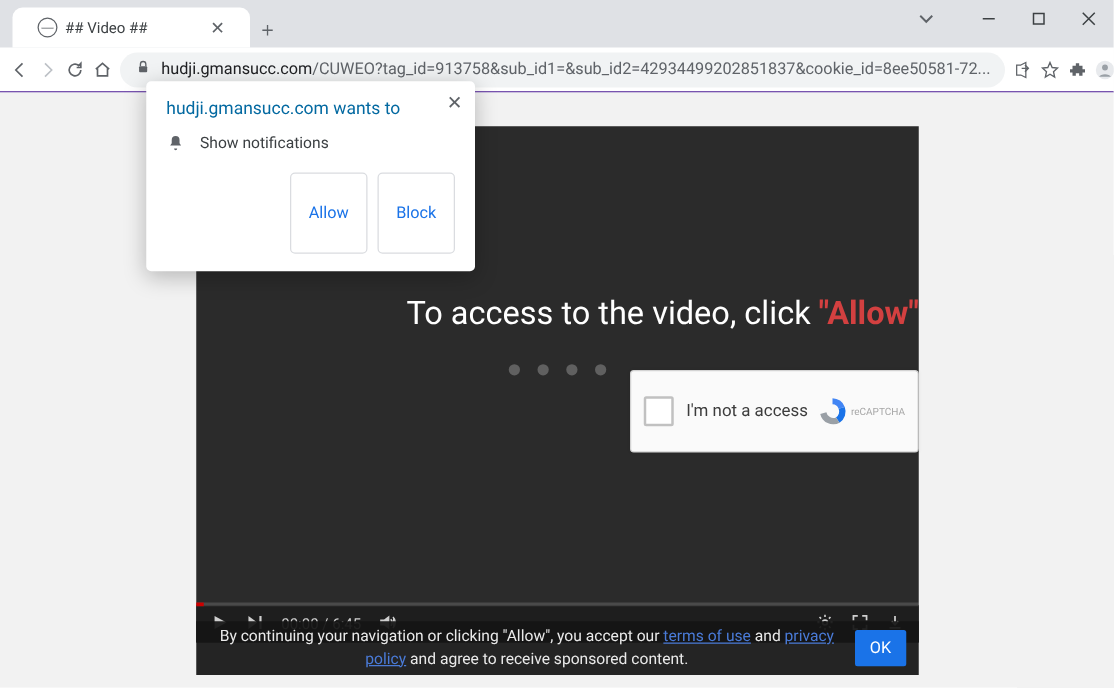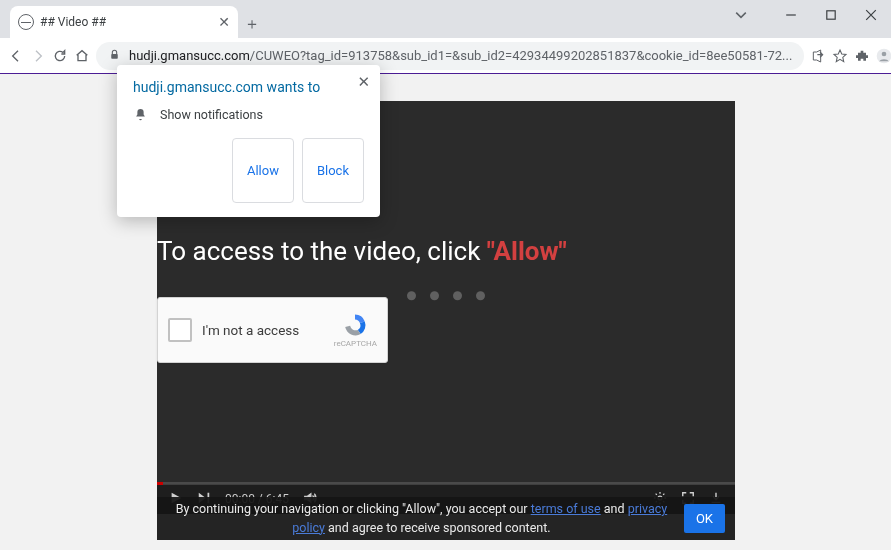--- a/index.html
+++ b/index.html
@@ -1,20 +1,20 @@
 <!DOCTYPE html>
 <html><head>
 <meta charset="utf-8">
 <style>
 * { margin: 0; padding: 0; box-sizing: border-box; font-family: -apple-system, BlinkMacSystemFont, "Segoe UI", Roboto, Arial, sans-serif; }
 body { width: 891px; height: 550px; background: #fff; overflow: hidden; position: relative; }
 
 
 .titlebar { height: 38px; background: #dfe1e5; display: flex; align-items: flex-end; position: relative; }
-.tab { background: #fff; height: 32px; width: 228px; margin-left: 10px; border-radius: 8px 8px 0 0; display: flex; align-items: center; padding: 0 8px; gap: 6px; font-size: 12px; color: #3c4043; }
+.tab { background: #fff; height: 32px; width: 190px; margin-left: 10px; border-radius: 8px 8px 0 0; display: flex; align-items: center; padding: 0 20px; gap: 6px; font-size: 12px; color: #3c4043; }
 .tab .favicon { width: 16px; height: 16px; border-radius: 50%; border: 1.5px solid #5f6368; position: relative; flex-shrink: 0; }
 .tab .favicon::before { content: ""; position: absolute; top: 2px; left: 2px; right: 2px; height: 5px; border-bottom: 1.5px solid #5f6368; border-radius: 6px 6px 0 0; }
 .tab .title { flex: 1; white-space: nowrap; overflow: hidden; }
 .tab .close { font-size: 14px; color: #5f6368; cursor: pointer; }
 .newtab { width: 28px; height: 28px; display: flex; align-items: center; justify-content: center; color: #5f6368; font-size: 16px; }
 .winctrls { position: absolute; right: 0; top: 0; height: 30px; display: flex; }
 .winctrls div { width: 40px; display: flex; align-items: center; justify-content: center; color: #3c4043; }
 .winctrls svg { width: 12px; height: 12px; }
 .chevron-down { margin-right: 10px; }
 
@@ -28,31 +28,31 @@
 .omnibox .url { flex: 1; white-space: nowrap; overflow: hidden; }
 .omnibox .url .host { color: #202124; }
 .omnibox .url .path { color: #5f6368; }
 
 
 .content { position: absolute; top: 74px; left: 0; right: 0; bottom: 0; background: #f2f2f2; }
 
 
 .player { position: absolute; left: 157px; top: 27px; width: 578px; height: 413px; background: #2b2b2b; }
 .player-top { height: 3px; }
-.player-body { position: relative; height: 380px; display: flex; flex-direction: column; align-items: flex-start; justify-content: center; }
+.player-body { position: relative; height: 380px; display: flex; flex-direction: column; align-items: flex-end; justify-content: center; }
 .cursor-icon { position: absolute; left: 84px; top: 66px; width: 22px; height: 26px; }
 .cursor-icon svg { width: 100%; height: 100%; fill: #fff; }
 .headline { font-family: Georgia, "Times New Roman", serif; font-size: 26px; color: #fff; text-align: center; margin-top: 10px; }
 .headline .allow { color: #d34040; font-weight: bold; }
 .loader-dots { position: absolute; left: 50%; top: 50%; transform: translate(-50%, -30%); display: flex; gap: 14px; }
 .loader-dots span { width: 9px; height: 9px; background: rgba(255,255,255,0.25); border-radius: 50%; }
 .recaptcha { width: 231px; height: 66px; background: #fafafa; border: 1px solid #d3d3d3; border-radius: 3px; display: flex; align-items: center; margin-top: 30px; padding: 0 10px; box-shadow: 0 0 3px rgba(0,0,0,0.08); }
 .recaptcha .cb { width: 24px; height: 24px; border: 2px solid #c1c1c1; border-radius: 2px; background: #fff; }
 .recaptcha .lbl { font-size: 13.5px; color: #3c3c3c; margin-left: 10px; flex: 1; }
-.recaptcha .badge { display: flex; flex-direction: column; align-items: center; font-size: 8px; color: #a6a6a6; }
+.recaptcha .badge { display: flex; align-items: center; font-size: 8px; color: #a6a6a6; }
 .recaptcha .badge svg { width: 30px; height: 28px; }
 
 .player-controls { height: 30px; background: #1e1e1e; display: flex; align-items: center; padding: 0 12px; gap: 14px; color: #cfcfcf; font-size: 12px; position: relative; }
 .progress { position: absolute; top: -2px; left: 0; right: 0; height: 3px; background: rgba(255,255,255,0.15); }
 .progress-bar { width: 1%; height: 100%; background: #cc0000; }
 .pc-btn svg { width: 14px; height: 14px; fill: #cfcfcf; }
 .pc-right { margin-left: auto; display: flex; gap: 14px; }
 
 
 .cookiebar { position: absolute; left: 157px; top: 423px; width: 578px; height: 43px; background: rgba(20,20,20,0.93); color: #eaeaea; font-size: 12.5px; display: flex; align-items: center; padding: 4px 10px; }

